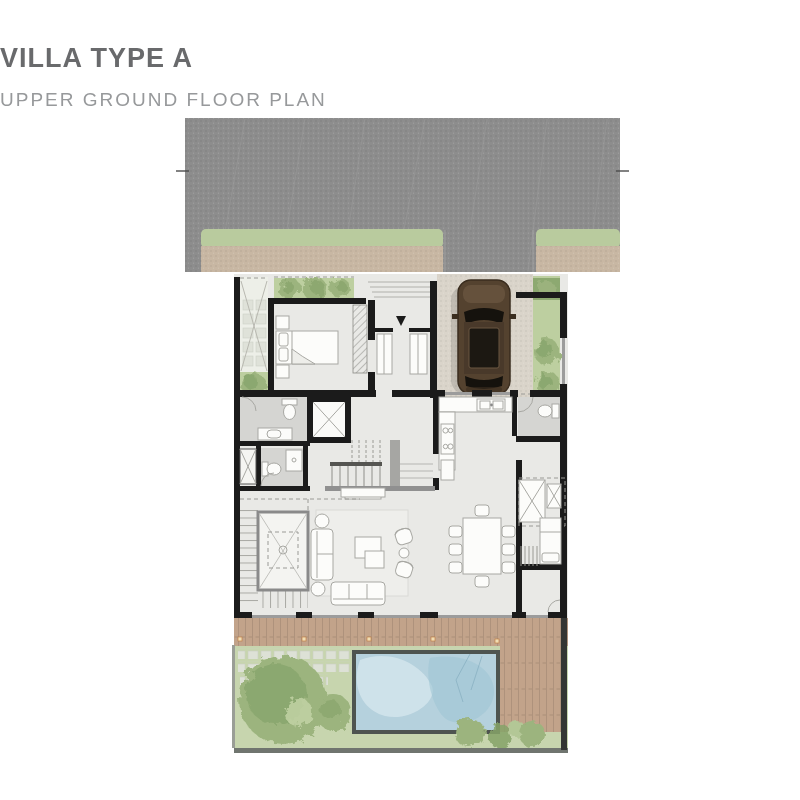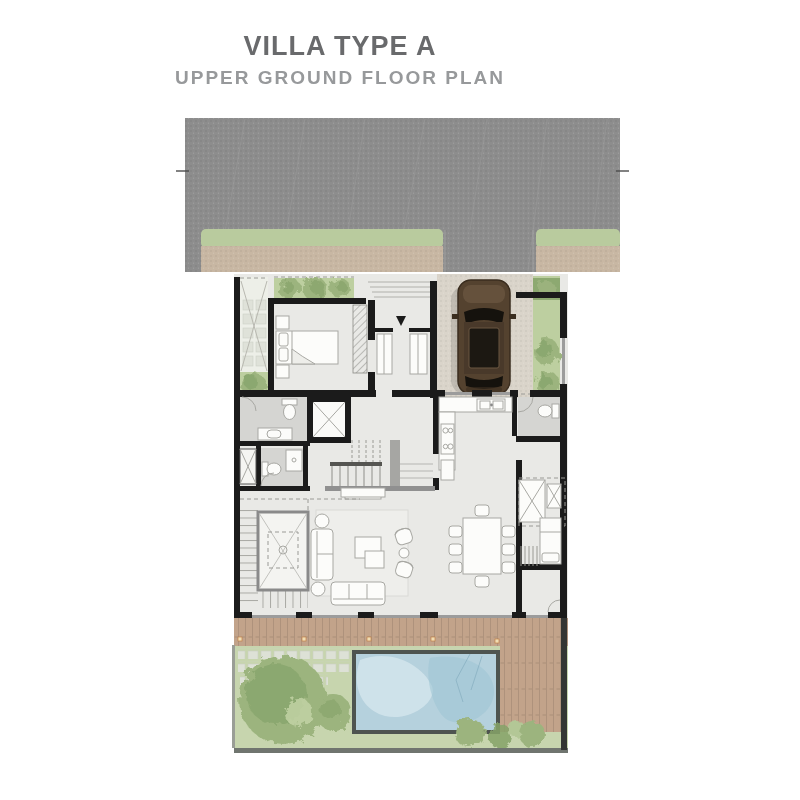--- a/index.html
+++ b/index.html
@@ -1,20 +1,20 @@
 <!DOCTYPE html>
 <html style="--title_color: #696a6c; --subtitle_color: #97999b; --road: #8d8d8d; --sidewalk_grass: #b9cb9e; --sidewalk_paver: #c8b7a3; --wall: #1b1b1b; --floor: #e9e9e6; --bath_floor: #d5d5d2; --driveway: #dad4ca; --grass: #bdcfa0; --tree: #9cb47e; --tree_dark: #85a269; --deck: #c2a38a; --lawn: #c7d5ae; --pool_water: #b5d1dd; --pool_border: #4e5450; --car_body: #54422f; --furniture_stroke: #a8a8a3;"><head>
 <meta charset="utf-8">
 <style>
   html,body{margin:0;padding:0;background:#ffffff}
   body{width:800px;height:800px;overflow:hidden;font-family:"Liberation Sans",sans-serif}
   .canvas{position:relative;width:800px;height:800px;background:#ffffff}
-  .header{position:absolute;top:0;left:0;width:680px;text-align:center;z-index:2}
+  .header{position:absolute;top:12px;left:0;width:680px;text-align:left;z-index:2}
   .title{margin-top:31px;font-size:27px;font-weight:bold;color:var(--title_color,#696a6c);letter-spacing:1px}
-  .subtitle{margin-top:5px;font-size:19px;font-weight:bold;color:var(--subtitle_color,#97999b);letter-spacing:2px}
+  .subtitle{margin-top:15px;font-size:19px;font-weight:normal;color:var(--subtitle_color,#97999b);letter-spacing:2px}
   svg.plan{position:absolute;left:0;top:0}
   .c-road{fill:var(--road,#8d8d8d)}
   .c-grass{fill:var(--sidewalk_grass,#b9cb9e)}
   .c-paver{fill:var(--sidewalk_paver,#c8b7a3)}
   .c-wall{fill:var(--wall,#1b1b1b)}
   .c-floor{fill:var(--floor,#e9e9e6)}
   .c-bath{fill:var(--bath_floor,#d5d5d2)}
   .c-drive{fill:var(--driveway,#dad4ca)}
   .c-green{fill:var(--grass,#bdcfa0)}
   .c-tree{fill:var(--tree,#9cb47e)}

